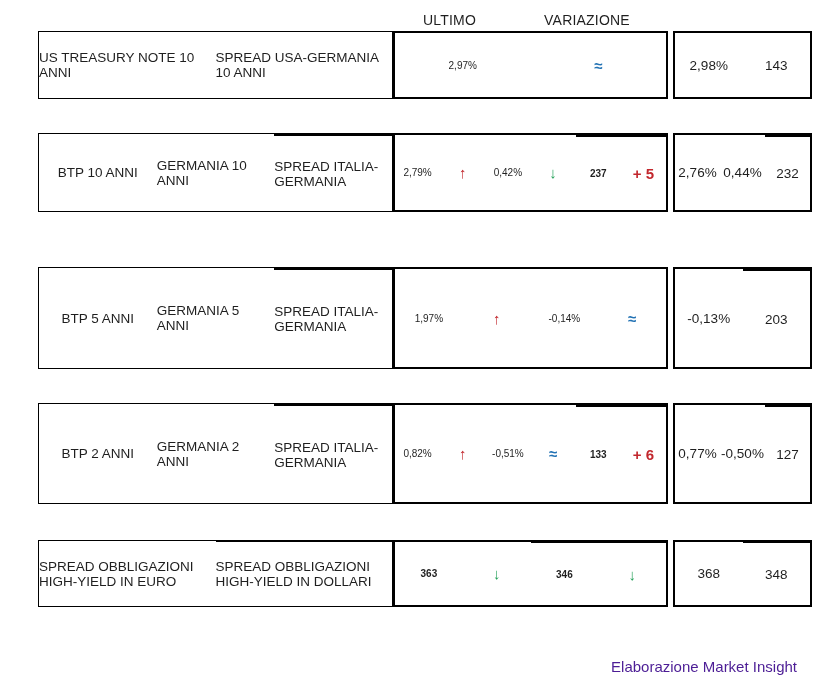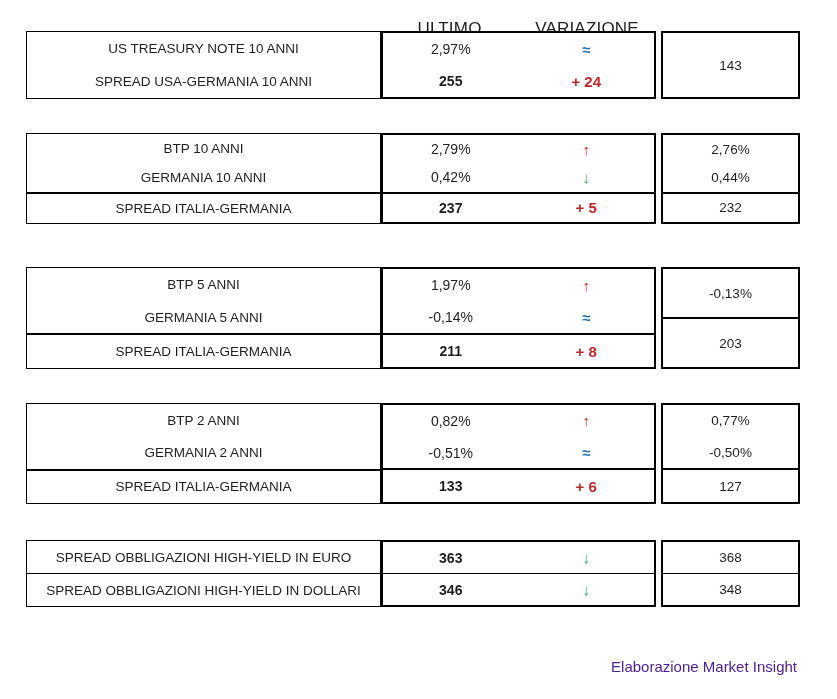--- a/index.html
+++ b/index.html
@@ -1,32 +1,32 @@
 <!DOCTYPE html>
 <html style="--red: #c2272d; --green: #28a35c; --blue: #2272b4; --border: #000000; --text: #1f1f1f;"><head>
 <meta charset="utf-8">
 <style>
   html, body { margin:0; padding:0; background:#ffffff; }
   .page {
     position:relative; width:837px; height:699px; background:#ffffff;
     font-family:"Liberation Sans", sans-serif; color:#1f1f1f; overflow:hidden;
   }
   .colhead {
-    position:absolute; top:19px; height:20px;
+    position:absolute; top:10px; height:20px;
     display:flex; align-items:center; justify-content:center;
-    font-size:17px; letter-spacing:0.2px;text-align:center;
+    font-size:14px; letter-spacing:0.2px;text-align:center;
   }
   .table { position:absolute; left:0; width:837px; }
-  .box { position:absolute; top:0; bottom:0; display:flex; flex-direction:column; background:#fff; box-sizing:border-box; }
+  .box { position:absolute; top:0; bottom:0; display:flex; flex-direction:row; background:#fff; box-sizing:border-box;margin-left:12px; }
   .label-box { left:26px;  width:355px; border:1.6px solid #000; }
   .mid-box   { left:381px; width:275px; border:2.5px solid #000; }
   .right-box { left:661px; width:139px; border:2px solid #000; }
   .row { flex:1; display:flex; align-items:center; justify-content:center; font-size:13.5px; }
   .mid-box .row { display:grid; grid-template-columns:1fr 1fr; }
-  .cell { display:flex; align-items:center; justify-content:center; font-size:14px; }
+  .cell { display:flex; align-items:center; justify-content:center; font-size:10px; }
   .sep { border-top:2px solid #000; }
   .sep-thin { border-top:1.5px solid #000; }
   .bold { font-weight:bold; }
   .var { font-weight:bold; font-size:15px; }
   [data-color="red"]   { color:var(--red); }
   [data-color="green"] { color:var(--green); }
   [data-color="blue"]  { color:var(--blue); }
   .footer {
     position:absolute; top:658px; right:40px;
     font-size:15px; color:#4c1d95;
@@ -47,33 +47,32 @@
         </div>
       <div class="row">
           <span>SPREAD USA-GERMANIA 10 ANNI</span>
         </div>
     </div>
     <div class="box mid-box">
       <div class="row">
         <span class="cell">2,97%</span>
         <span class="cell var" data-color="blue">≈</span>
       </div>
-      <div class="row">
-        <span class="cell bold">255</span>
-        <span class="cell var" data-color="red">+ 24</span>
-      </div>
-    </div>
-    <div class="box right-box">
+    </div>
+    <div class="box right-box">
+      <div class="row">
+          <span>2,98%</span>
+        </div>
       <div class="row">
           <span>143</span>
         </div>
     </div>
   </div>
 
-  <div class="table" style="top:133px; height:91px;">
+  <div class="table" style="top:133px; height:79px;">
     <div class="box label-box">
       <div class="row">
           <span>BTP 10 ANNI</span>
         </div>
       <div class="row">
           <span>GERMANIA 10 ANNI</span>
         </div>
       <div class="row sep">
           <span>SPREAD ITALIA-GERMANIA</span>
         </div>
@@ -119,36 +118,32 @@
     </div>
     <div class="box mid-box">
       <div class="row">
         <span class="cell">1,97%</span>
         <span class="cell var" data-color="red">↑</span>
       </div>
       <div class="row">
         <span class="cell">-0,14%</span>
         <span class="cell var" data-color="blue">≈</span>
       </div>
-      <div class="row sep">
-        <span class="cell bold">211</span>
-        <span class="cell var" data-color="red">+ 8</span>
-      </div>
     </div>
     <div class="box right-box">
       <div class="row">
           <span>-0,13%</span>
         </div>
       <div class="row sep">
           <span>203</span>
         </div>
     </div>
   </div>
 
-  <div class="table" style="top:403px; height:101px;text-align:center;">
+  <div class="table" style="top:403px; height:101px;">
     <div class="box label-box">
       <div class="row">
           <span>BTP 2 ANNI</span>
         </div>
       <div class="row">
           <span>GERMANIA 2 ANNI</span>
         </div>
       <div class="row sep">
           <span>SPREAD ITALIA-GERMANIA</span>
         </div>

